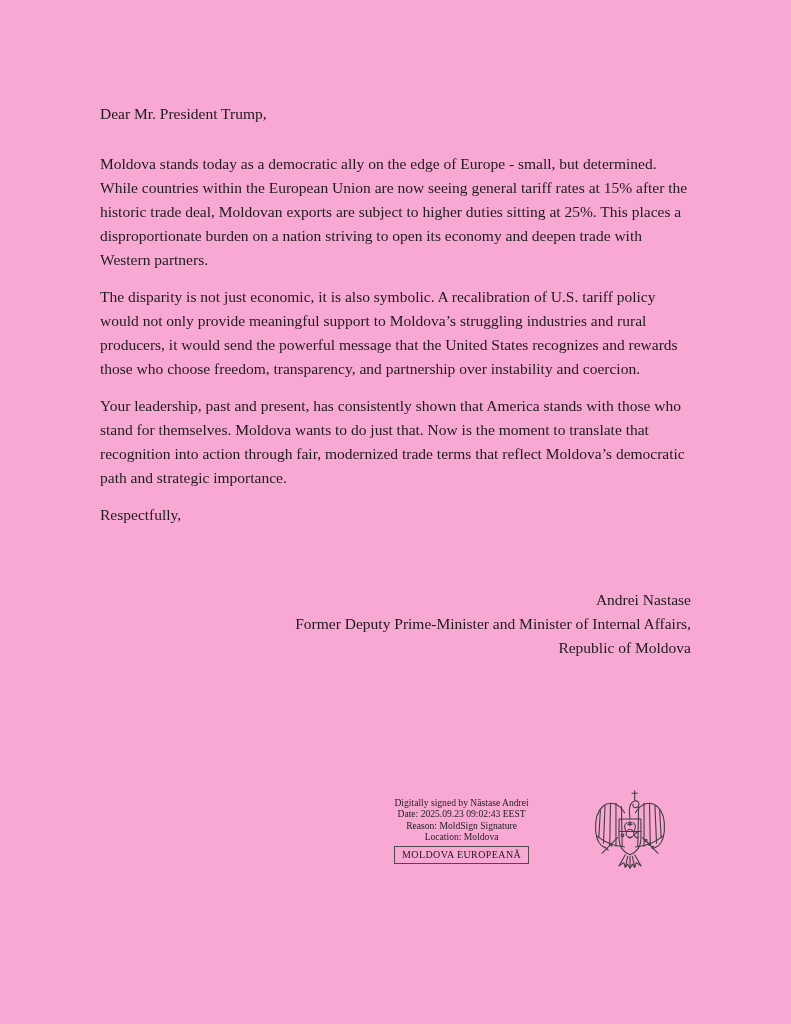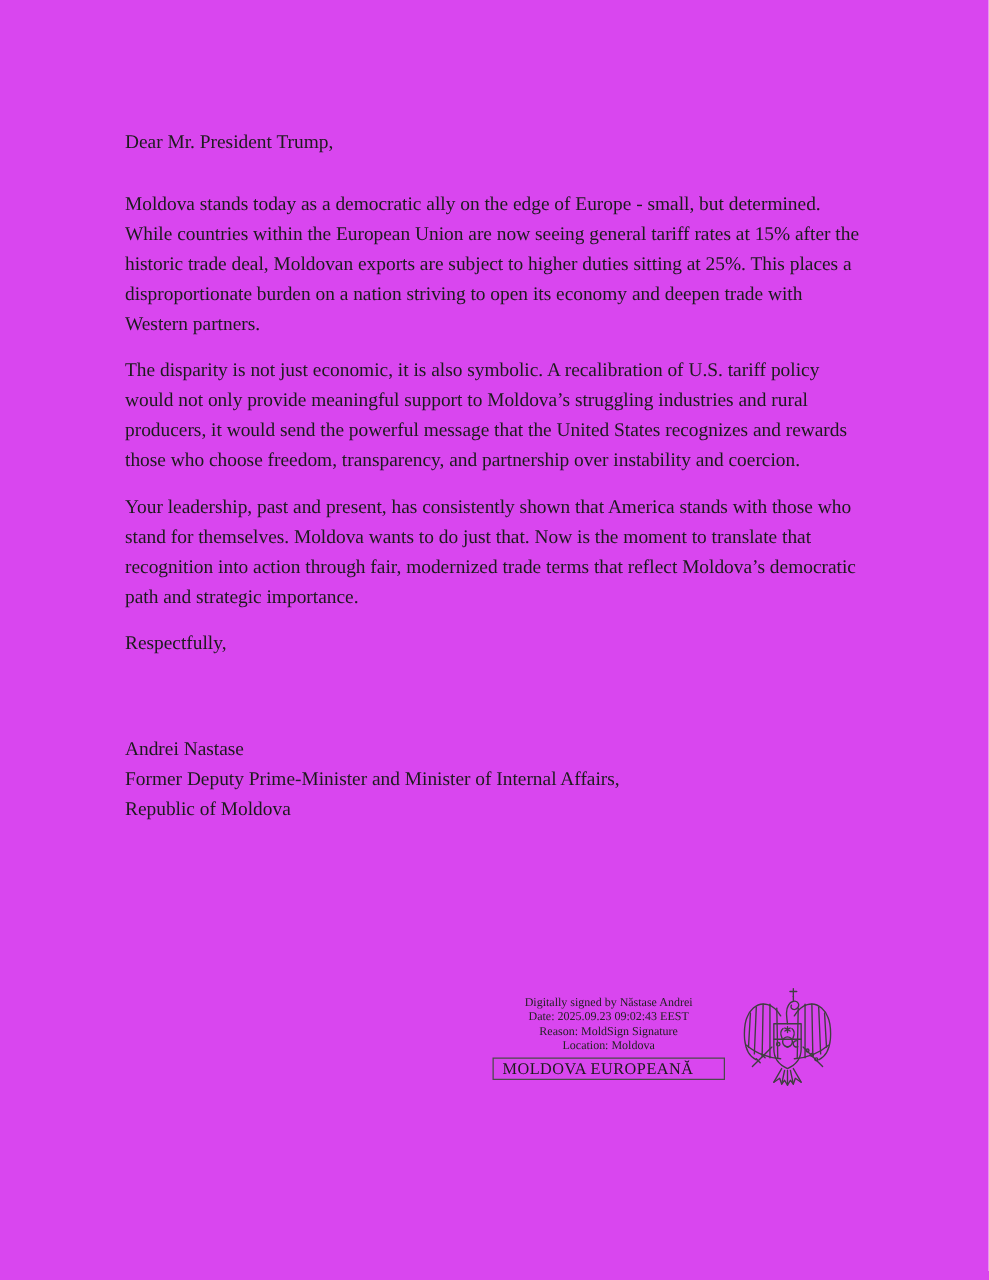--- a/index.html
+++ b/index.html
@@ -5,52 +5,53 @@
   * { box-sizing: border-box; }
   html, body { margin: 0; padding: 0; background: #ffffff; }
   body {
     width: 791px; height: 1024px;
     font-family: "Liberation Serif", "DejaVu Serif", serif;
     color: #1c1c1c;
   }
   .page {
     position: relative;
     width: 791px; height: 1024px;
-    background: #d946ef;
+    background: #f9a8d4;
     padding: 102px 100px 0 100px;
     overflow: hidden;
   }
   .para, .greeting, .closing {
     margin: 0 0 13px 0;
     font-size: 15.5px;
     line-height: 24px;
     white-space: pre;
     text-align: left;
   }
   .greeting { margin-bottom: 26px; }
   .signature-block {
     margin-top: 61px;
     width: 591px;
+    text-align: right;
     font-size: 15.5px;
     line-height: 24px;
   }
   .digsig {
     position: absolute;
     left: 394px; top: 797px;
     font-size: 9.6px;
     line-height: 11.4px;
     color: #222222;
     text-align: center;
   }
   .digsig-badge {
     display: inline-block;
     margin-top: 3px;
     border: 1px solid #4a4a4a;
-    padding: 2px 24px 3px 7px;
-    font-size: 13px;
+    padding: 2px 7px 3px 7px;
+    font-size: 10px;
     letter-spacing: 0.4px;
     color: #1c1c1c;
   }
   .emblem {
     position: absolute;
     left: 591px; top: 789px;
     width: 78px; height: 88px;
   }
   .emblem svg { width: 100%; height: 100%; }
 </style>

